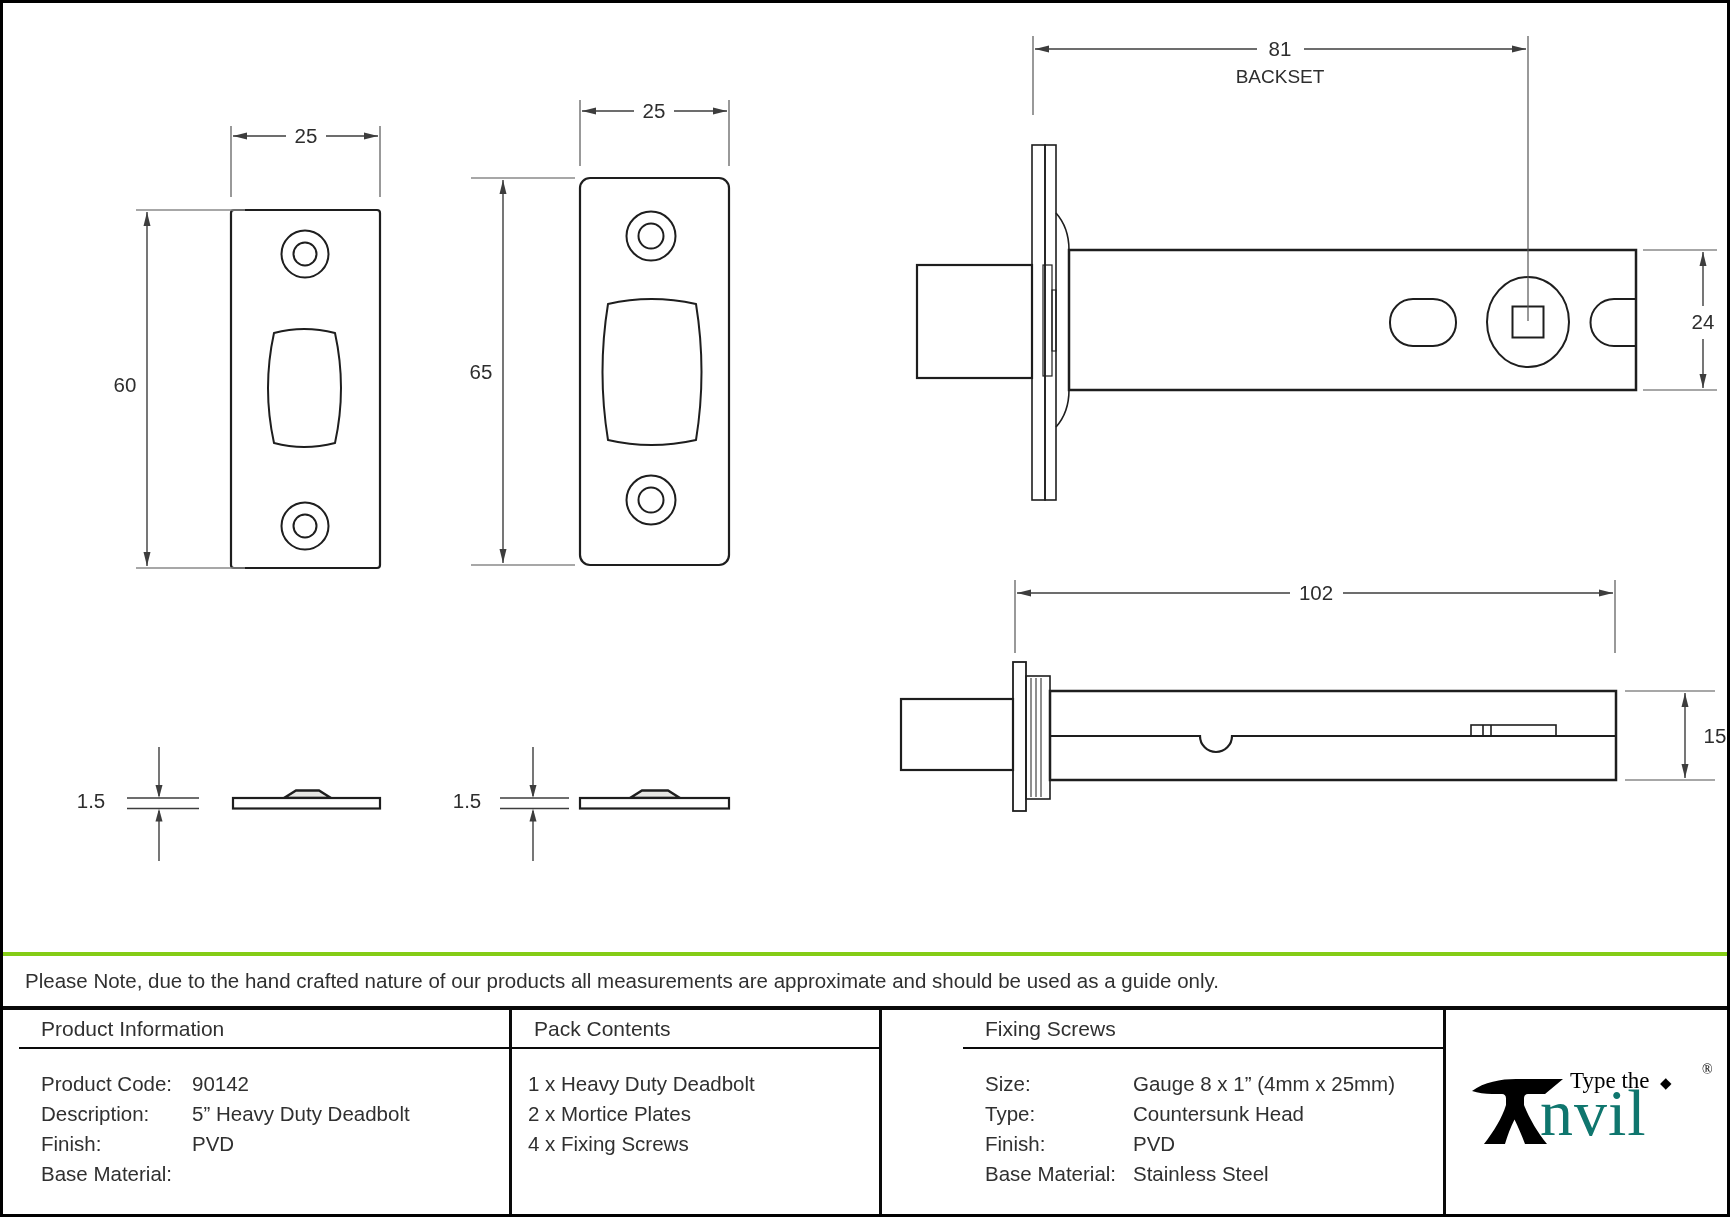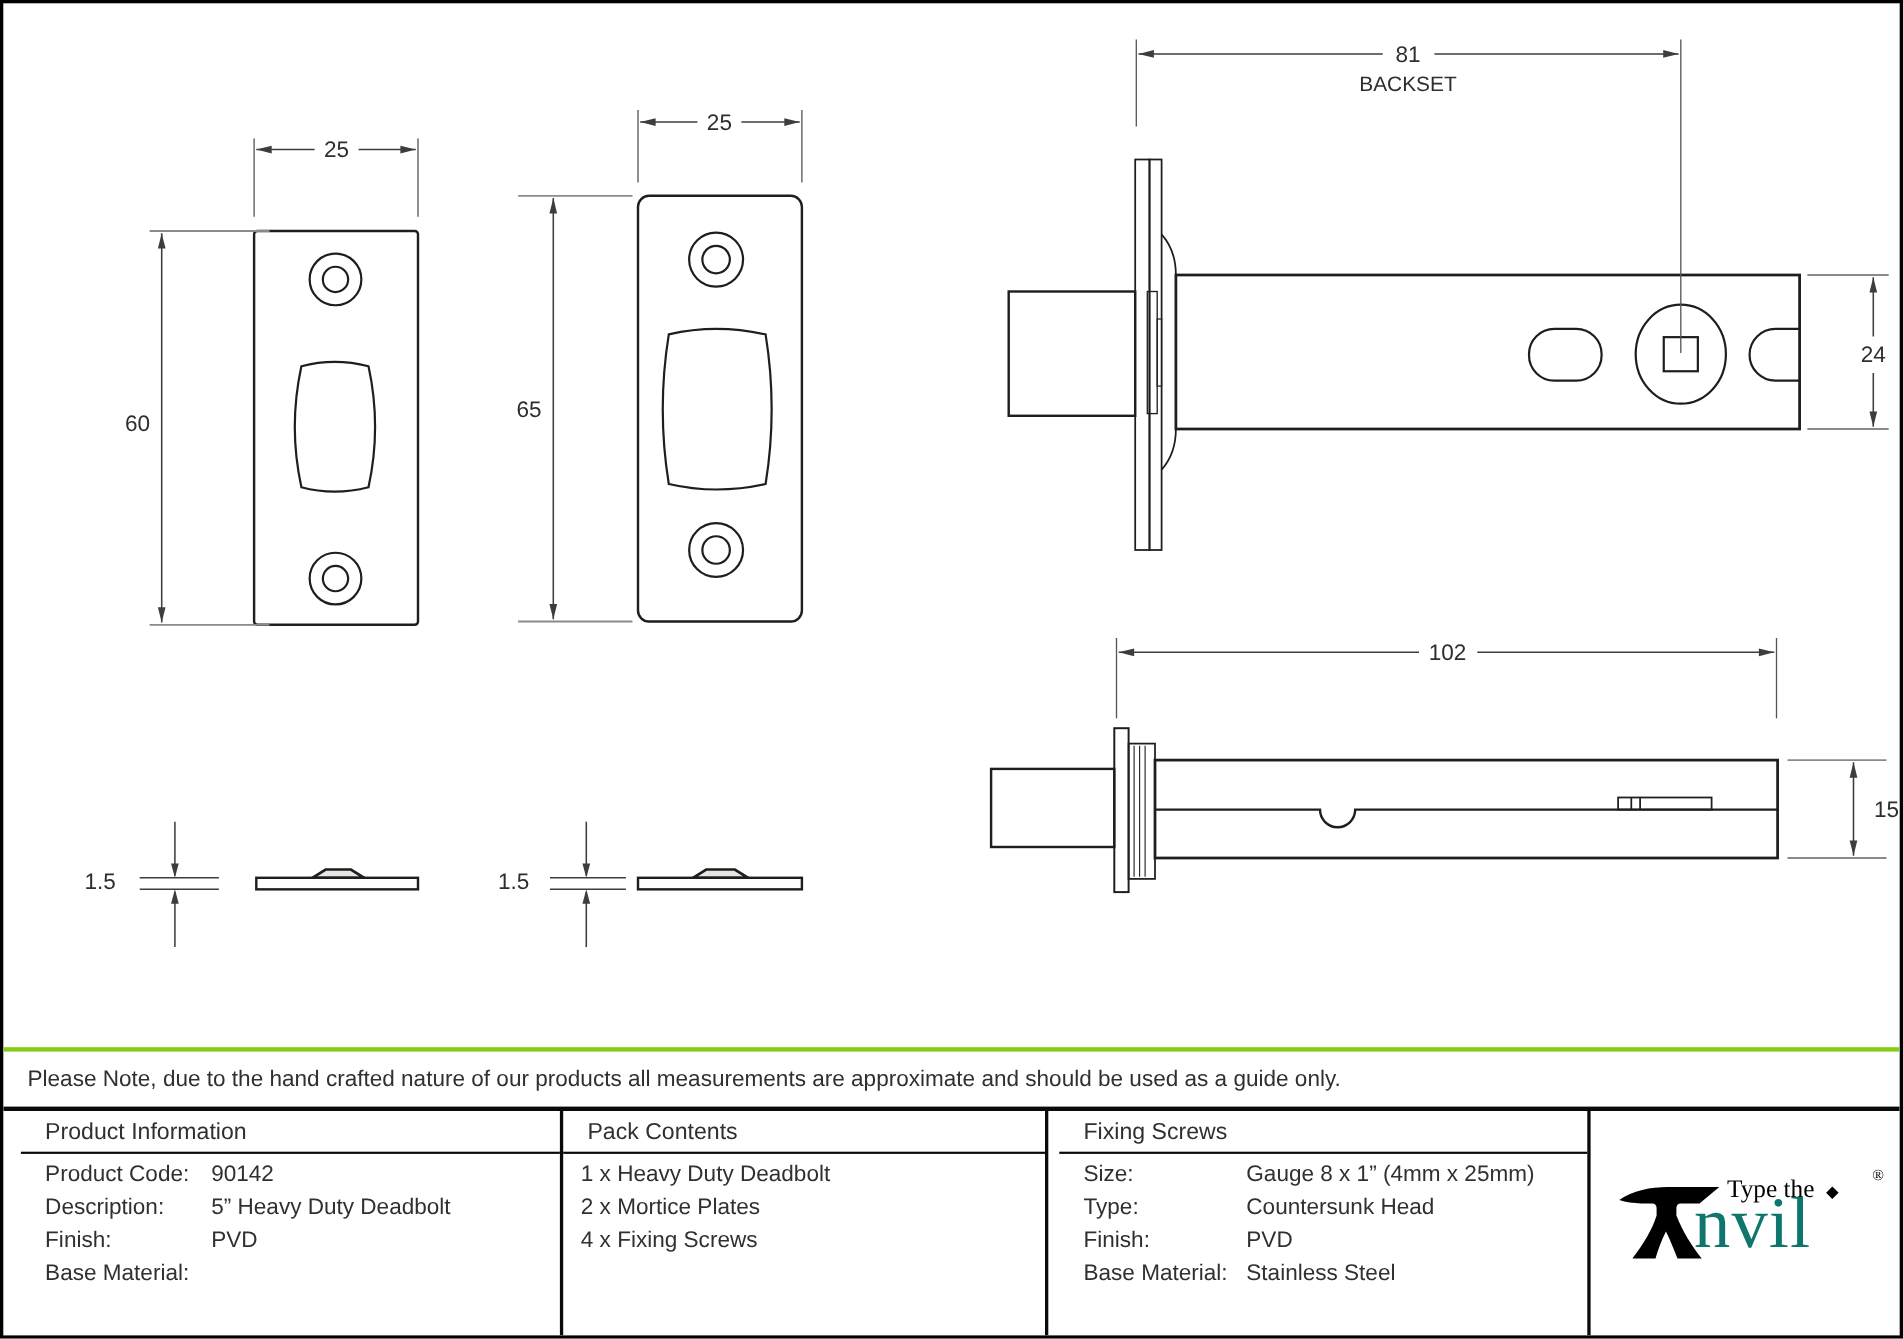--- a/index.html
+++ b/index.html
@@ -9,21 +9,21 @@
   .drawing-svg text{font-family:"Liberation Sans",sans-serif;fill:#2e2e2e;font-size:20.5px;}
   .drawing-svg .cap{font-size:19px;}
   .note-bar{position:absolute;left:0;right:0;top:949px;height:58px;box-sizing:border-box;
             border-top:4px solid #84cc16;border-bottom:4px solid #0a0a0a;
             display:flex;align-items:center;padding-left:22px;font-size:20.5px;}
   .spec-table{position:absolute;left:0;top:1007px;right:0;bottom:0;margin-left:16px;}
   .tcol{position:absolute;top:0;bottom:0;box-sizing:border-box;}
   .tcol.b-right{border-right:3px solid #0a0a0a;}
   .col-header{height:37px;box-sizing:content-box;border-bottom:2px solid #0a0a0a;
               display:flex;align-items:center;padding-left:22px;font-size:21px;}
-  .col-body{padding:4px 0 0 22px;font-size:20.5px;}
+  .col-body{padding:20px 0 0 22px;font-size:20.5px;}
   .trow{height:30px;display:flex;align-items:center;}
   .lbl-c1{width:151px;flex:none;}
   .lbl-c3{width:148px;flex:none;}
   .pack-body{padding-left:16px;}
   .logo-cell{position:relative;}
   .logo-icon{position:absolute;left:25px;top:63px;}
   .logo-brand{position:absolute;left:94px;top:70px;font-family:"Liberation Serif",serif;
               font-size:66px;line-height:66px;letter-spacing:1px;color:#0f766e;}
   .logo-tagline{position:absolute;left:124px;top:58px;font-family:"Liberation Serif",serif;
                 font-size:23px;color:#000;}
@@ -239,21 +239,21 @@
           <span class="lbl-c1">Finish:</span>
           <span>PVD</span>
         </div>
         <div class="trow">
           <span class="lbl-c1">Base Material:</span>
           <span></span>
         </div>
       </div>
     </div>
 
-    <div class="tcol b-right" style="left:493px;width:441px;">
+    <div class="tcol b-right" style="left:493px;width:370px;">
       <div class="col-header">Pack Contents</div>
       <div class="col-body pack-body">
         <div class="trow">1 x Heavy Duty Deadbolt</div>
         <div class="trow">2 x Mortice Plates</div>
         <div class="trow">4 x Fixing Screws</div>
       </div>
     </div>
 
     <div class="tcol b-right" style="left:944px;width:483px;">
       <div class="col-header">Fixing Screws</div>

